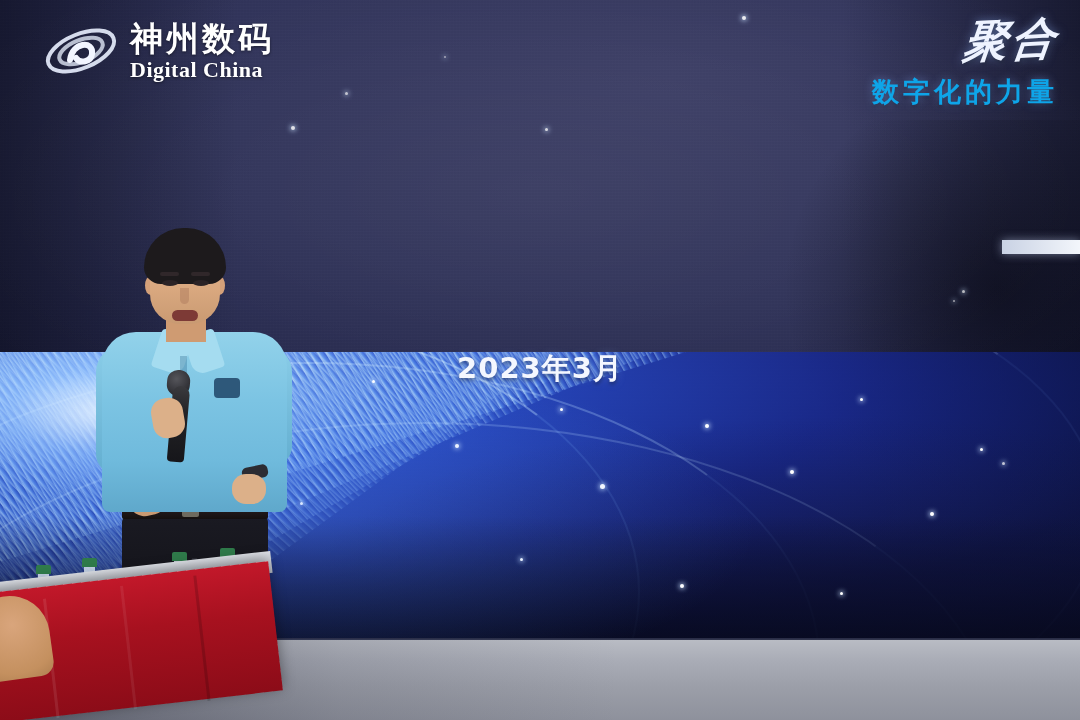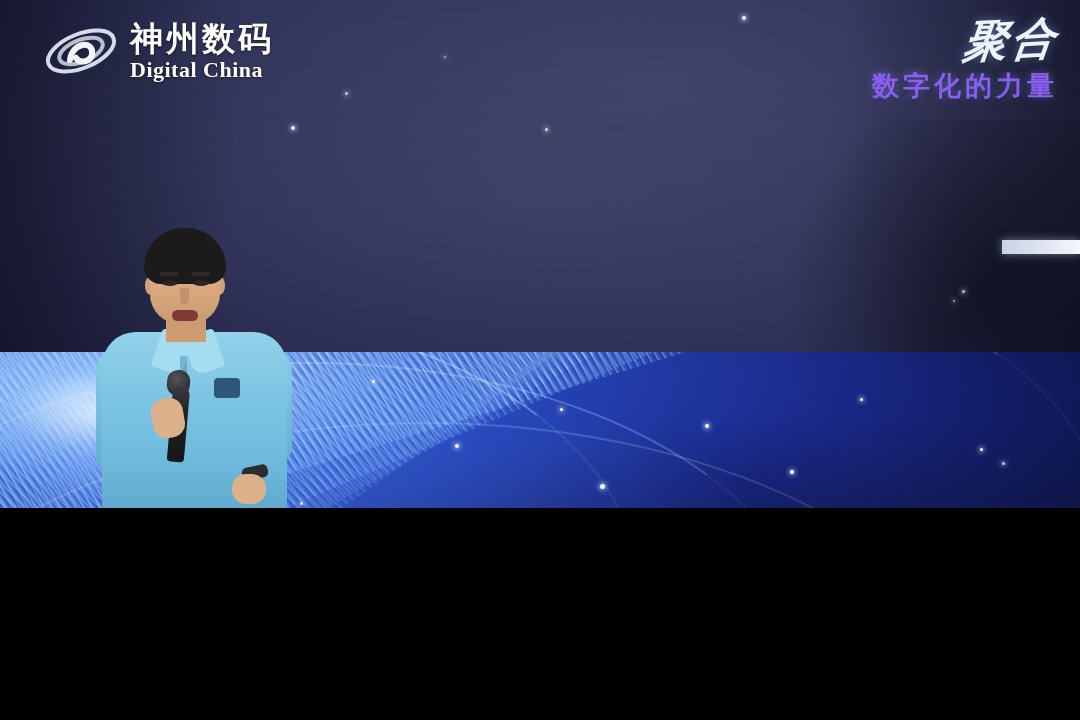--- a/index.html
+++ b/index.html
@@ -1,20 +1,20 @@
 <!DOCTYPE html>
 <html><head>
 <meta charset="utf-8">
 <style>
   * { margin:0; padding:0; box-sizing:border-box; }
   html,body { width:1080px; height:720px; overflow:hidden; background:#000; }
   body { font-family:"Liberation Sans", sans-serif; }
 
   #stage {
-    position:relative; width:1080px; height:508px; overflow:hidden;
+    position:relative; width:1080px; height:720px; overflow:hidden;
     background:#1b1d38;
   }
 
   
   .led-wall {
     position:absolute; left:0; top:0; width:1080px; height:646px;
     background:
       radial-gradient(120% 90% at 62% 12%, #3a3c63 0%, #2e3157 38%, #23264a 62%, #1c1e3c 100%),
       linear-gradient(180deg,#2a2b52 0%, #31335c 28%, #2a2c52 55%, #212340 80%, #1a1c33 100%);
   }
@@ -120,21 +120,21 @@
   
   .event-logo { position:absolute; right:22px; top:18px; text-align:right; }
   .event-cal {
     font-size:44px; font-weight:bold; color:#eef3ff; letter-spacing:3px;
     font-family:"DejaVu Serif","Liberation Serif",serif; font-style:italic;
     transform:skewX(-9deg) rotate(-3deg); display:inline-block;
     text-shadow:0 0 10px rgba(150,185,255,.5), 1px 2px 4px rgba(0,0,0,.5);
     line-height:1;
   }
   .event-sub {
-    margin-top:6px; font-size:27px; font-weight:bold; color:#8b5cf6; letter-spacing:4px;
+    margin-top:12px; font-size:27px; font-weight:bold; color:#0ea5e9; letter-spacing:4px;
     font-family:Liberation Sans, sans-serif;
     text-shadow:0 0 9px rgba(140,175,255,.45), 0 2px 4px rgba(0,0,0,.45);
   }
 
   .right-white-bar {
     position:absolute; right:0; top:240px; width:78px; height:14px;
     background:linear-gradient(90deg,#c9d2e4,#f3f6fb);
     box-shadow:0 0 10px rgba(200,215,245,.5);
   }
 
@@ -358,20 +358,21 @@
     </div>
   </div>
 
   <div class="event-logo">
     <div class="event-cal">聚合</div>
     <div class="event-sub">数字化的力量</div>
   </div>
 
   <div class="right-white-bar"></div>
 
+  <div class="slide-date">2023年3月</div>
 
   <div class="floor-edge"></div>
   <div class="floor"></div>
   <div class="floor-shadow"></div>
 
   <div class="speaker">
     <div class="sp-pants"></div>
     <div class="sp-leg-split"></div>
     <div class="sp-belt"></div>
     <div class="sp-buckle"></div>

